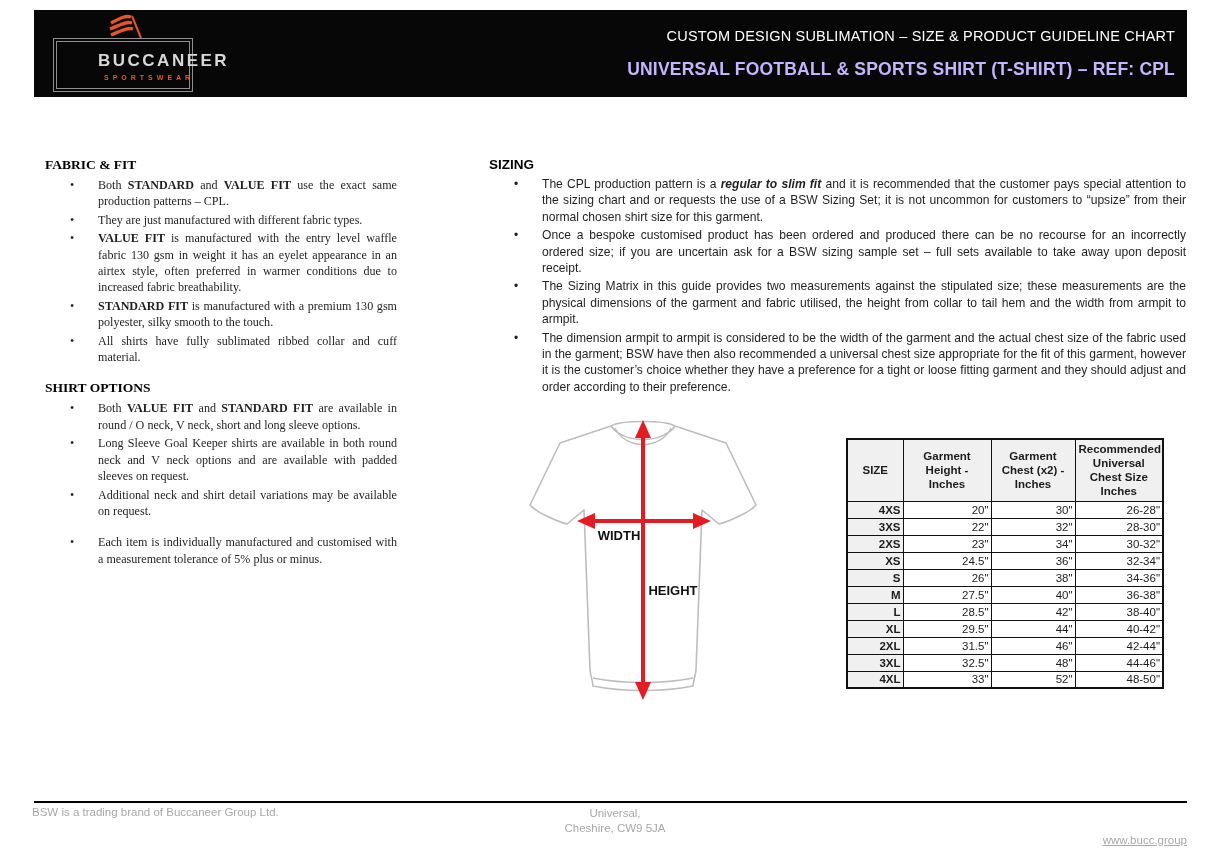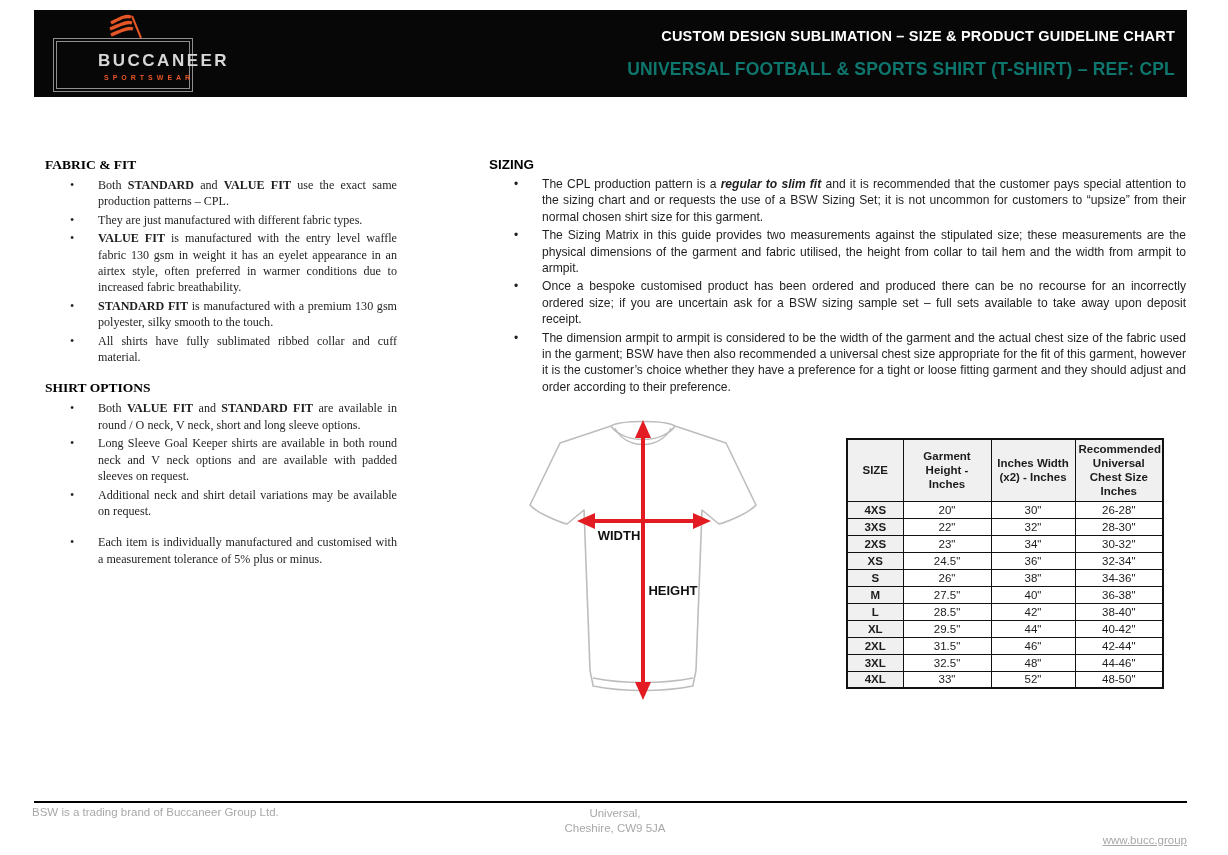--- a/index.html
+++ b/index.html
@@ -11,42 +11,42 @@
   .topbar { position:absolute; left:34px; top:10px; width:1153px; height:87px; background:#070707; display:flex; align-items:center; }
   .logo { position:relative; width:152px; height:80px; margin-left:13px; flex:0 0 auto; }
   .flag-svg { position:absolute; left:52px; top:0; width:48px; height:26px; }
   .logo-frame { position:absolute; left:6px; top:24px; width:140px; height:54px; border:1px solid #8f8f8f; padding:2px; }
   .logo-frame-inner { width:100%; height:100%; border:1px solid #8f8f8f; display:flex; flex-direction:column; justify-content:center;padding-left:41px; }
   .logo-name { color:#d8d8d8; font-weight:bold; font-size:17px; letter-spacing:2.5px; text-align:center; line-height:18px; margin-top:3px; }
   .logo-sub-row { display:flex; align-items:center; margin-top:4px; padding:0 2px; }
   .logo-dash { flex:1; height:1px; background:#8f8f8f; }
   .logo-sub { color:#e65525; font-weight:bold; font-size:7px; letter-spacing:4px; text-align:center; padding:0 4px; white-space:nowrap; }
   .titles { margin-left:auto; text-align:right; padding-right:12px; display:flex; flex-direction:column; gap:15px; }
-  .title1 { color:#ffffff; font-weight:bold; font-size:14.5px; letter-spacing:0.2px; }
-  .title2 { color:#0f766e; font-weight:bold; font-size:17.5px; letter-spacing:0.2px; }
+  .title1 { color:#ffffff; font-weight:normal; font-size:14.5px; letter-spacing:0.2px; }
+  .title2 { color:#c4b5fd; font-weight:bold; font-size:17.5px; letter-spacing:0.2px; }
 
   
   .col-left  { position:absolute; left:45px;  top:157px; width:352px;font-family:Liberation Serif, serif; }
   .col-right { position:absolute; left:489px; top:157px; width:697px; }
   h2.sec-title { font-size:13.5px; font-weight:bold; color:#000; margin:0 0 4px 0; }
   .sec { margin-bottom:15px; }
   ul.bullets { list-style:none; margin:0; padding:0 0 0 53px; }
   ul.bullets li { position:relative; text-align:justify; font-size:12.1px; line-height:16.4px; margin-bottom:2px; }
   ul.bullets li::before { content:"\2022"; position:absolute; left:-28px; top:0; font-size:12px; }
   .b { font-weight:bold;margin-top:11px; }
   .i { font-style:italic; }
 
   
   .shirt-svg { position:absolute; left:523px; top:410px; width:242px; height:293px; }
 
   
   table.size-table { position:absolute; left:846px; top:438px; width:316px; border-collapse:collapse; border:2px solid #111; table-layout:fixed; }
   table.size-table th, table.size-table td { border:1px solid #111; text-align:center; vertical-align:middle; font-size:11.5px; color:#1c1c1c; }
   table.size-table th { background:#f0f0f0; font-weight:bold; height:62px; padding:2px 3px; line-height:14px; }
-  table.size-table td { height:17px; padding:0 16px; background:#ffffff; }
+  table.size-table td { height:17px; padding:0 2px; background:#ffffff;text-align:right; }
   table.size-table td:first-child { background:#f0f0f0; font-weight:bold; }
   table.size-table col.c1 { width:56px; }
   table.size-table col.c2 { width:88px; }
   table.size-table col.c3 { width:84px; }
   table.size-table col.c4 { width:88px; }
 
   
   .footer-line { position:absolute; left:34px; top:801px; width:1153px; border-top:2px solid #000; }
   .f-left   { position:absolute; left:32px; top:806px; font-size:11.5px; color:#a8a8a8; }
   .f-center { position:absolute; left:425px; top:806px; width:380px; text-align:center; font-size:11.5px; line-height:15px; color:#a8a8a8; }
@@ -107,22 +107,22 @@
           <li><span>Each item is individually manufactured and customised with a measurement tolerance of 5% plus or minus.</span></li>
         </ul>
     </div>
   </section>
 
   <section class="col-right">
     <div class="sec">
       <h2 class="sec-title">SIZING</h2>
       <ul class="bullets">
           <li><span>The CPL production pattern is a </span><span class="b i">regular to slim fit</span><span> and it is recommended that the customer pays special attention to the sizing chart and or requests the use of a BSW Sizing Set; it is not uncommon for customers to “upsize” from their normal chosen shirt size for this garment.</span></li>
+          <li><span>Once a bespoke customised product has been ordered and produced there can be no recourse for an incorrectly ordered size; if you are uncertain ask for a BSW sizing sample set – full sets available to take away upon deposit receipt.</span></li>
           <li><span>The Sizing Matrix in this guide provides two measurements against the stipulated size; these measurements are the physical dimensions of the garment and fabric utilised, the height from collar to tail hem and the width from armpit to armpit.</span></li>
-          <li><span>Once a bespoke customised product has been ordered and produced there can be no recourse for an incorrectly ordered size; if you are uncertain ask for a BSW sizing sample set – full sets available to take away upon deposit receipt.</span></li>
           <li><span>The dimension armpit to armpit is considered to be the width of the garment and the actual chest size of the fabric used in the garment; BSW have then also recommended a universal chest size appropriate for the fit of this garment, however it is the customer’s choice whether they have a preference for a tight or loose fitting garment and they should adjust and order according to their preference.</span></li>
         </ul>
     </div>
   </section>
 
   <svg class="shirt-svg" viewBox="0 0 242 293">
 
     <path d="M88 16
          C98 10 142 10 152 16
          L203 33
@@ -163,21 +163,21 @@
     <colgroup>
         <col class="c1">
         <col class="c2">
         <col class="c3">
         <col class="c4">
       </colgroup>
   <thead>
         <tr>
           <th>SIZE</th>
           <th>Garment Height - Inches</th>
-          <th>Inches Width (x2) - Inches</th>
+          <th>Garment Chest (x2) - Inches</th>
           <th>Recommended Universal Chest Size Inches</th>
         </tr>
       </thead>
       <tbody>
         <tr>
           <td>4XS</td>
           <td>20"</td>
           <td>30"</td>
           <td>26-28"</td>
         </tr>

